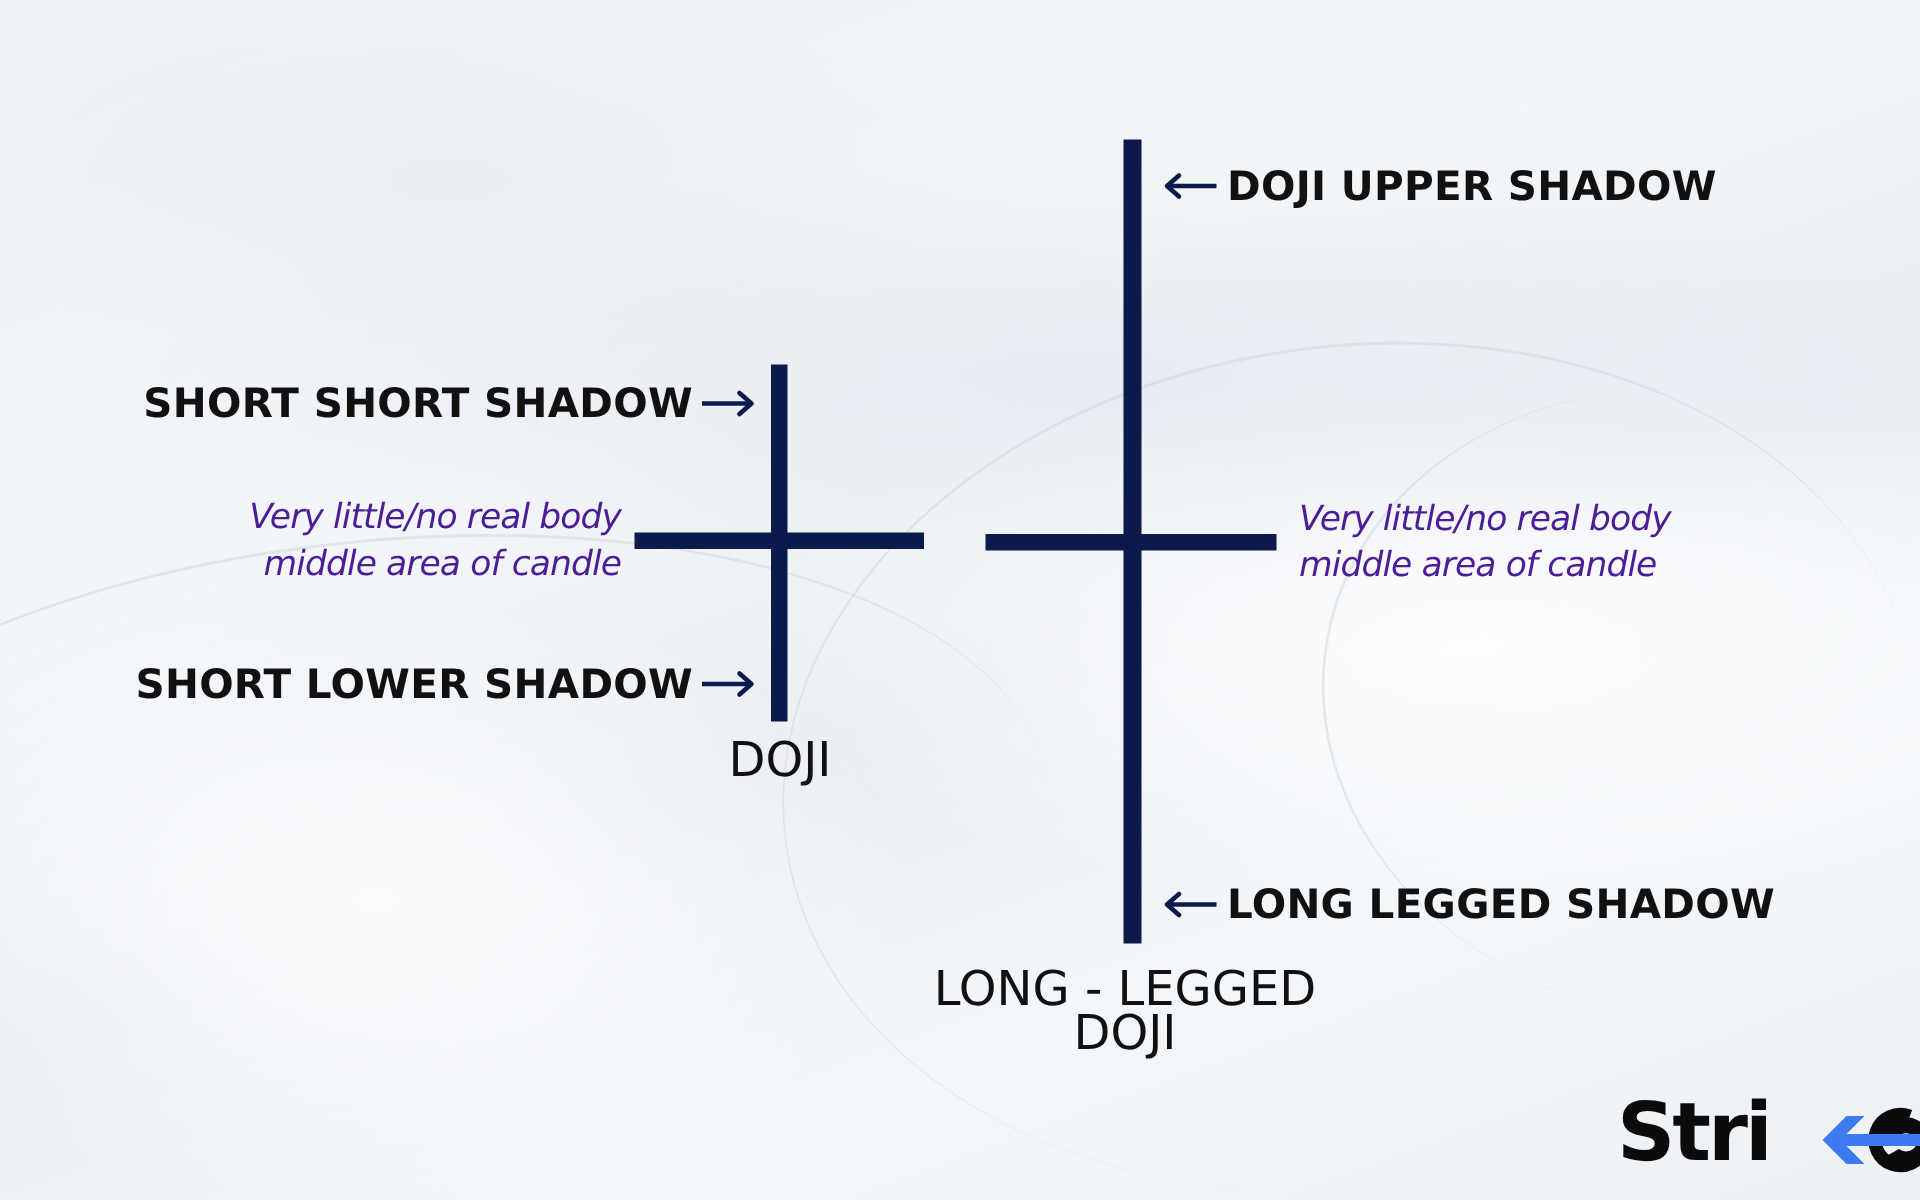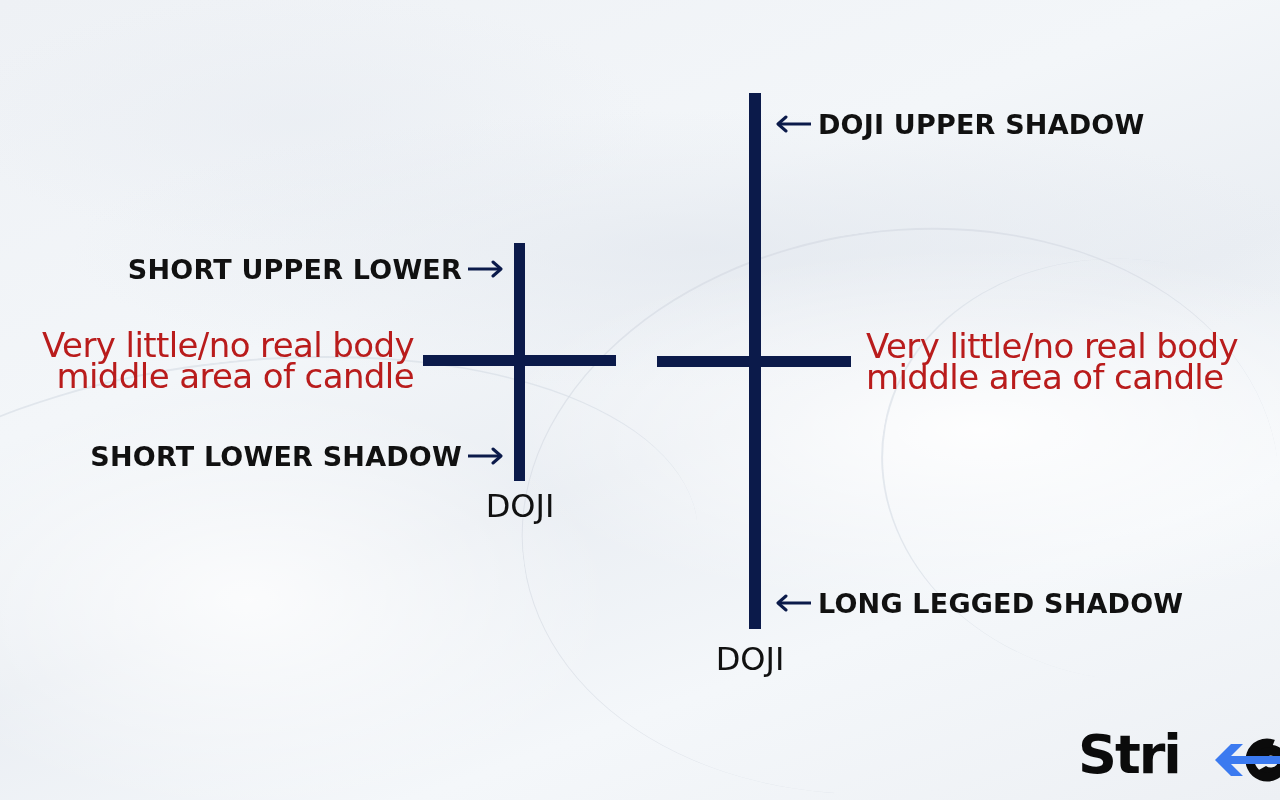--- a/index.html
+++ b/index.html
@@ -17,22 +17,22 @@
     position: absolute; border-radius: 50%;
     border: 0 solid rgba(210,216,225,0.55);
     pointer-events: none;
   }
   .bar { position: absolute; background: var(--candle); }
   .lbl-bold {
     position: absolute; font-weight: bold; font-size: 27px; color: #111111;
     white-space: nowrap; letter-spacing: 0.2px; line-height: 1;
   }
   .lbl-desc {
-    position: absolute; font-size: 34px; color: #b91c1c; line-height: 31px;
-    white-space: nowrap; letter-spacing: -0.6px;
+    position: absolute; font-size: 23px; color: #4c1d95; line-height: 31px;
+    white-space: nowrap; letter-spacing: -0.6px; font-style: italic;
   }
   .lbl-name {
     position: absolute; font-size: 32px; color: #111111; line-height: 29px;
     white-space: nowrap; text-align: center;
   }
   .arrow { position: absolute; }
   .logo {
     position: absolute; left: 1078px; top: 728px; height: 54px;
     display: flex; align-items: center; gap: 28px;
   }
@@ -47,21 +47,21 @@
 <div class="fold" style="left:520px; top:230px; width:760px; height:560px; border-top-width:2px; border-left-width:1px; transform:rotate(-8deg);"></div>
 <div class="fold" style="left:-200px; top:360px; width:900px; height:420px; border-top-width:2px; transform:rotate(-6deg);"></div>
 <div class="fold" style="left:880px; top:260px; width:500px; height:420px; border-left-width:2px; transform:rotate(10deg);"></div>
 
 <div>
   <div class="bar" style="left:514px; top:243px; width:11px; height:118px;"></div>
   <div class="bar" style="left:514px; top:361px; width:11px; height:120px;"></div>
   <div class="bar" style="left:423px; top:355px; width:193px; height:11px;"></div>
 </div>
 
-<div class="lbl-bold" style="right:818px; top:256px;">SHORT UPPER LOWER</div>
+<div class="lbl-bold" style="right:818px; top:256px;">SHORT SHORT SHADOW</div>
 <svg class="arrow" style="left:467px; top:260px;" width="38" height="18" viewBox="0 0 38 18">
   <line x1="1" y1="9" x2="33" y2="9" stroke="#0b1a4a" stroke-width="3"></line>
   <polyline points="26,2 34,9 26,16" fill="none" stroke="#0b1a4a" stroke-width="3" stroke-linejoin="round" stroke-linecap="round"></polyline>
 </svg>
 
 <div class="lbl-desc" style="right:866px; top:330px; text-align:right;">
   <div>Very little/no real body</div>
   <div>middle area of candle</div>
 </div>
 
@@ -90,20 +90,21 @@
   <div>middle area of candle</div>
 </div>
 
 <svg class="arrow" style="left:774px; top:594px;" width="38" height="18" viewBox="0 0 38 18">
   <line x1="5" y1="9" x2="37" y2="9" stroke="#0b1a4a" stroke-width="3"></line>
   <polyline points="12,2 4,9 12,16" fill="none" stroke="#0b1a4a" stroke-width="3" stroke-linejoin="round" stroke-linecap="round"></polyline>
 </svg>
 <div class="lbl-bold" style="left:818px; top:590px;">LONG LEGGED SHADOW</div>
 
 <div class="lbl-name" style="left:610px; top:645px; width:280px;">
+  <div>LONG - LEGGED</div>
   <div>DOJI</div>
 </div>
 
 <div class="logo">
   <span class="logo-text">Stri</span>
   <svg width="80" height="54" viewBox="0 0 80 54" style="margin-left:1px;">
 
     <polygon points="22,16 34,16 18,32 34,48 22,48 6,32" fill="#3b7af0"></polygon>
 
     <path d="M44,32 a17,16 0 1 1 4,11 l9,-5 a7,6 0 1 0 -2,-6 Z" fill="#0b0b0b"></path>

